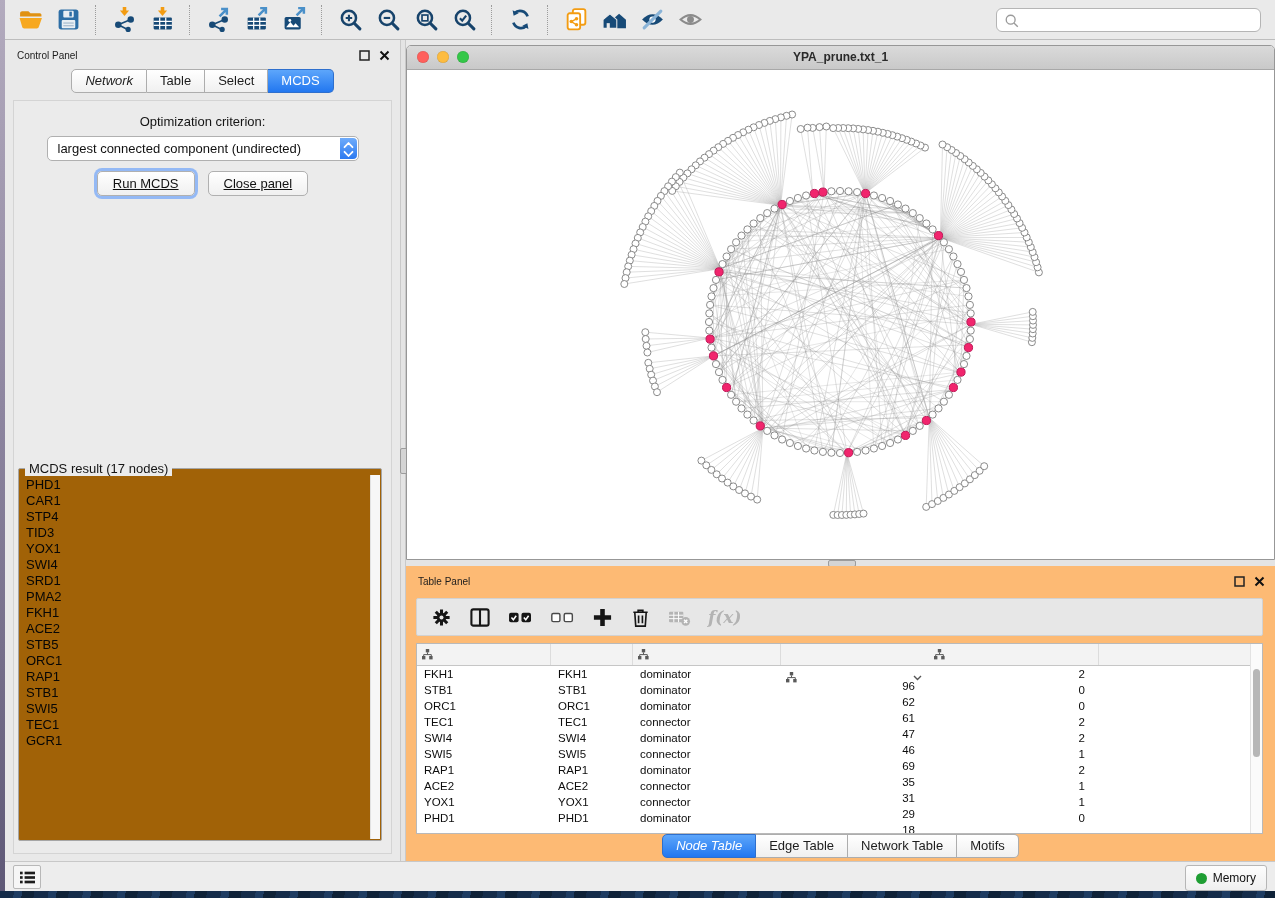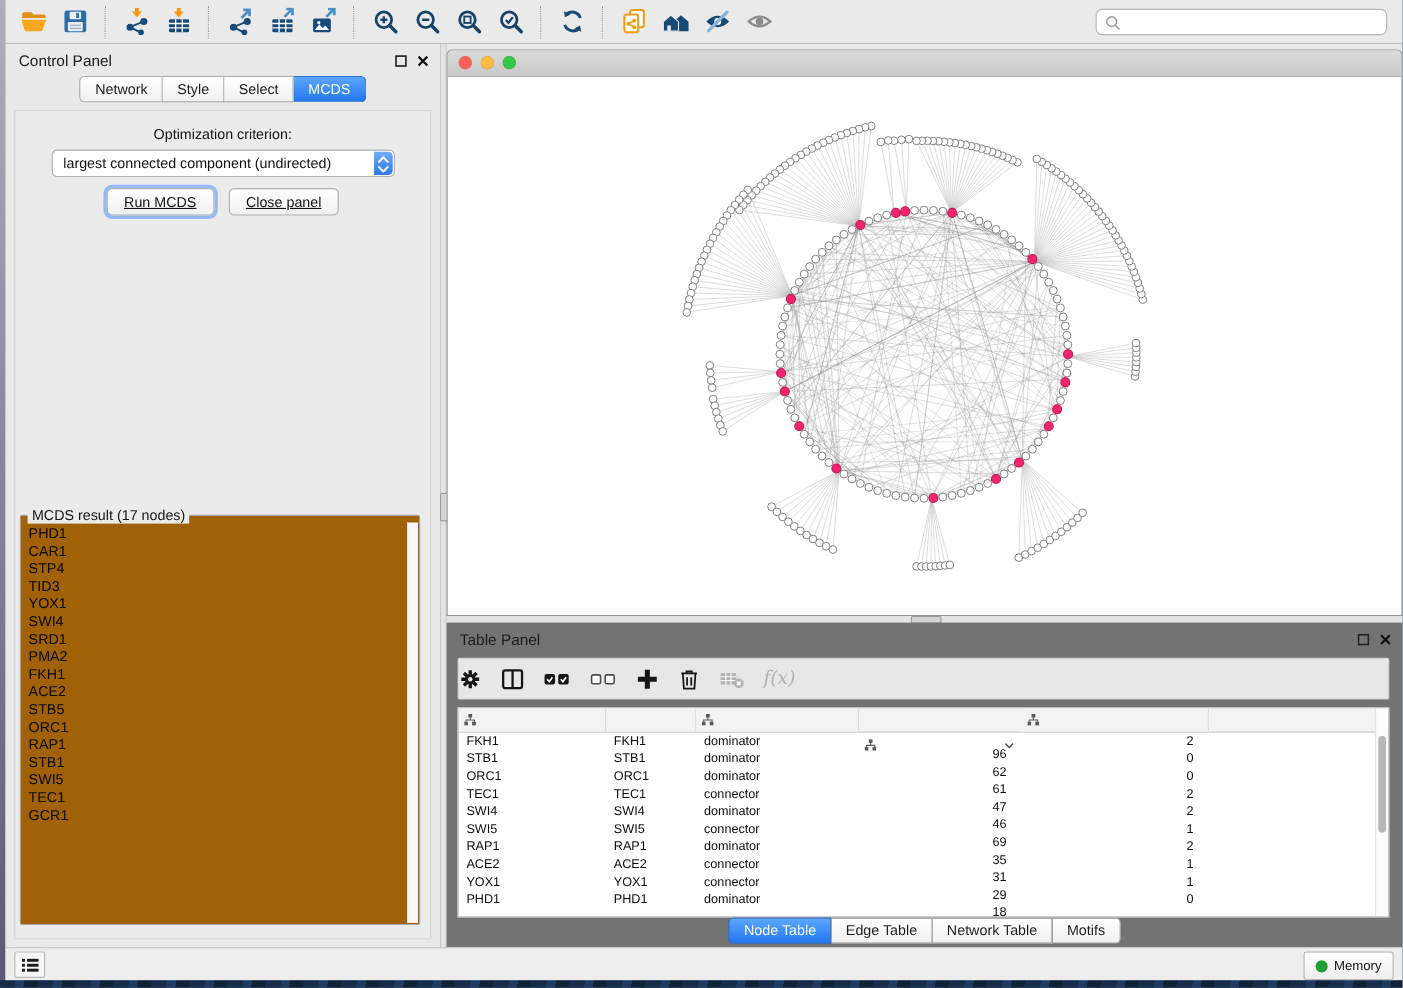--- a/index.html
+++ b/index.html
@@ -20,31 +20,31 @@
   .sep{width:1px;height:30px;border-left:1px dotted #9c9c9c;margin:0 8px;}
   .searchbox{position:absolute;right:14px;top:8px;width:265px;height:24px;background:#fff;
        border:1px solid #b5b5b5;border-radius:6px;box-sizing:border-box;}
   .searchbox svg{position:absolute;left:7px;top:4px;width:16px;height:16px;}
   .searchbox input{position:absolute;left:28px;top:1px;right:6px;height:20px;border:0;outline:0;
        background:transparent;font:12px "Liberation Sans",sans-serif;}
 
   
   .content{position:absolute;top:40px;bottom:29px;left:0;right:0;}
   .panel-header{height:26px;display:flex;align-items:center;padding:4px 10px 0 12px;box-sizing:border-box;}
-  .panel-title{font-size:14px;color:#1c1c1c;text-align:center;}
+  .panel-title{font-size:10px;color:#1c1c1c;text-align:center;}
   .win-btns{margin-left:auto;display:flex;align-items:center;gap:9px;}
   .win-btns svg{width:11px;height:11px;display:block;}
 
   
   .control-panel{position:absolute;left:0;top:0;bottom:0;width:395px;background:#e9e9e9;}
   .cp-tabs{height:30px;display:flex;justify-content:center;align-items:center;}
   .seg{display:flex;}
   .seg .tab{height:22px;line-height:22px;padding:0 13px;font-size:13px;color:#1d1d1d;cursor:default;
        background:linear-gradient(#ffffff,#f0f0f0);border:1px solid #adadad;border-left-width:0;}
-  .seg .tab:first-child{border-left-width:1px;border-radius:5px 0 0 5px;}
+  .seg .tab:first-child{border-left-width:1px;border-radius:5px 0 0 5px;font-style:italic;}
   .seg .tab:last-child{border-radius:0 5px 5px 0;}
   .seg .tab.active{background:linear-gradient(#5da6fb,#2277f0);color:#fff;border-color:#2e6fcd;}
   .cp-body{position:absolute;top:60px;left:8px;right:8px;bottom:8px;background:#ebebeb;
        border:1px solid #d4d4d4;}
   .opt-label{margin-top:13px;text-align:center;font-size:13px;color:#141414;}
   .dropdown{position:relative;width:312px;height:25px;margin:7px auto 0;background:#fff;
        border:1px solid #b0b0b0;border-radius:5px;box-sizing:border-box;}
   .dropdown .val{position:absolute;left:10px;top:4px;font-size:13px;color:#111;white-space:nowrap;}
   .stepper{position:absolute;right:1px;top:1px;bottom:1px;width:17px;border-radius:0 4px 4px 0;
        background:linear-gradient(#6facfb,#2b79f0);}
@@ -74,23 +74,23 @@
   .network-window{position:absolute;left:0;right:0;top:5px;height:515px;background:#fff;
        border:1px solid #979797;border-radius:5px 5px 0 0;box-sizing:border-box;}
   .nw-titlebar{position:absolute;left:0;right:0;top:0;height:23px;border-radius:4px 4px 0 0;
        background:linear-gradient(#dadada,#c9c9c9);border-bottom:1px solid #a8a8a8;}
   .lights{position:absolute;left:10px;top:5px;display:flex;gap:8px;}
   .light{width:12px;height:12px;border-radius:50%;box-shadow:inset 0 0 1px rgba(0,0,0,.35);}
   .nw-title{position:absolute;left:0;right:0;top:4px;text-align:center;font-size:12px;font-weight:bold;color:#2a2a2a;}
   #net-canvas{position:absolute;left:0;top:23px;}
 
   
-  .table-panel{position:absolute;left:0;right:0;top:526px;bottom:0;background:#737373;}
+  .table-panel{position:absolute;left:0;right:0;top:526px;bottom:0;background:#fdba74;}
   .tp-toolbar{position:absolute;left:10px;right:12px;top:32px;height:38px;background:#e7e7e7;
-       border:1px solid #d2d2d2;border-radius:2px;display:flex;align-items:center;padding-left:0;box-sizing:border-box;}
+       border:1px solid #d2d2d2;border-radius:2px;display:flex;align-items:center;padding-left:14px;box-sizing:border-box;font-weight:bold;}
   .ti-btn{display:flex;align-items:center;justify-content:center;margin-right:17px;}
   .ti-btn svg{display:block;}
   .fx{font-family:"DejaVu Serif",serif;font-style:italic;font-size:17px;color:#b3b3b3;}
   .dtable{position:absolute;left:10px;right:12px;top:77px;height:191px;background:#fff;
        border:1px solid #b9b9b9;box-sizing:border-box;overflow:hidden;}
   .thead{display:flex;height:21px;border-bottom:1px solid #c6c6c6;background:#f3f3f3;}
   .th{position:relative;display:flex;align-items:center;justify-content:center;font-size:11.5px;color:#1a1a1a;
        border-right:1px solid #dcdcdc;box-sizing:border-box;background:#f3f3f3;}
   .th .hicon{position:absolute;left:5px;top:5px;}
   .th .chev{position:absolute;right:6px;top:8px;}
@@ -291,21 +291,21 @@
               <rect x="1" y="1" width="9" height="9" fill="none" stroke="#222" stroke-width="1.5"></rect>
             </svg>
           <svg viewBox="0 0 11 11">
               <path d="M1.5 1.5l8 8M9.5 1.5l-8 8" stroke="#111" stroke-width="2"></path>
             </svg>
         </span>
       </div>
       <div class="cp-tabs">
         <div class="seg" id="cp-seg">
             <div class="tab">Network</div>
-            <div class="tab">Style</div>
+            <div class="tab">Table</div>
             <div class="tab">Select</div>
             <div class="tab active">MCDS</div>
           </div>
       </div>
       <div class="cp-body">
         <div class="opt-label">Optimization criterion:</div>
         <div class="dropdown">
           <span class="val">largest connected component (undirected)</span>
           <span class="stepper">
             <svg viewBox="0 0 13 17">
@@ -349,20 +349,21 @@
 
     <div class="right-stack">
 
       <div class="network-window">
         <div class="nw-titlebar">
           <div class="lights">
             <div class="light" id="light-r" style="background: rgb(255, 96, 92);"></div>
             <div class="light" id="light-y" style="background: rgb(253, 188, 64);"></div>
             <div class="light" id="light-g" style="background: rgb(52, 199, 72);"></div>
           </div>
+          <div class="nw-title">YPA_prune.txt_1</div>
         </div>
         <svg id="net-canvas" width="867" height="490">
             <g>
               <line x1="533.4" y1="168.8" x2="631.9" y2="203.4" stroke="#b3b3b3" stroke-width="0.7" opacity="0.6"></line>
               <line x1="533.4" y1="168.8" x2="630.6" y2="198.3" stroke="#b3b3b3" stroke-width="0.7" opacity="0.6"></line>
               <line x1="533.4" y1="168.8" x2="629.1" y2="193.2" stroke="#b3b3b3" stroke-width="0.7" opacity="0.6"></line>
               <line x1="533.4" y1="168.8" x2="627.5" y2="188.1" stroke="#b3b3b3" stroke-width="0.7" opacity="0.6"></line>
               <line x1="533.4" y1="168.8" x2="625.7" y2="183.1" stroke="#b3b3b3" stroke-width="0.7" opacity="0.6"></line>
               <line x1="533.4" y1="168.8" x2="623.8" y2="178.1" stroke="#b3b3b3" stroke-width="0.7" opacity="0.6"></line>
               <line x1="533.4" y1="168.8" x2="621.8" y2="173.2" stroke="#b3b3b3" stroke-width="0.7" opacity="0.6"></line>

